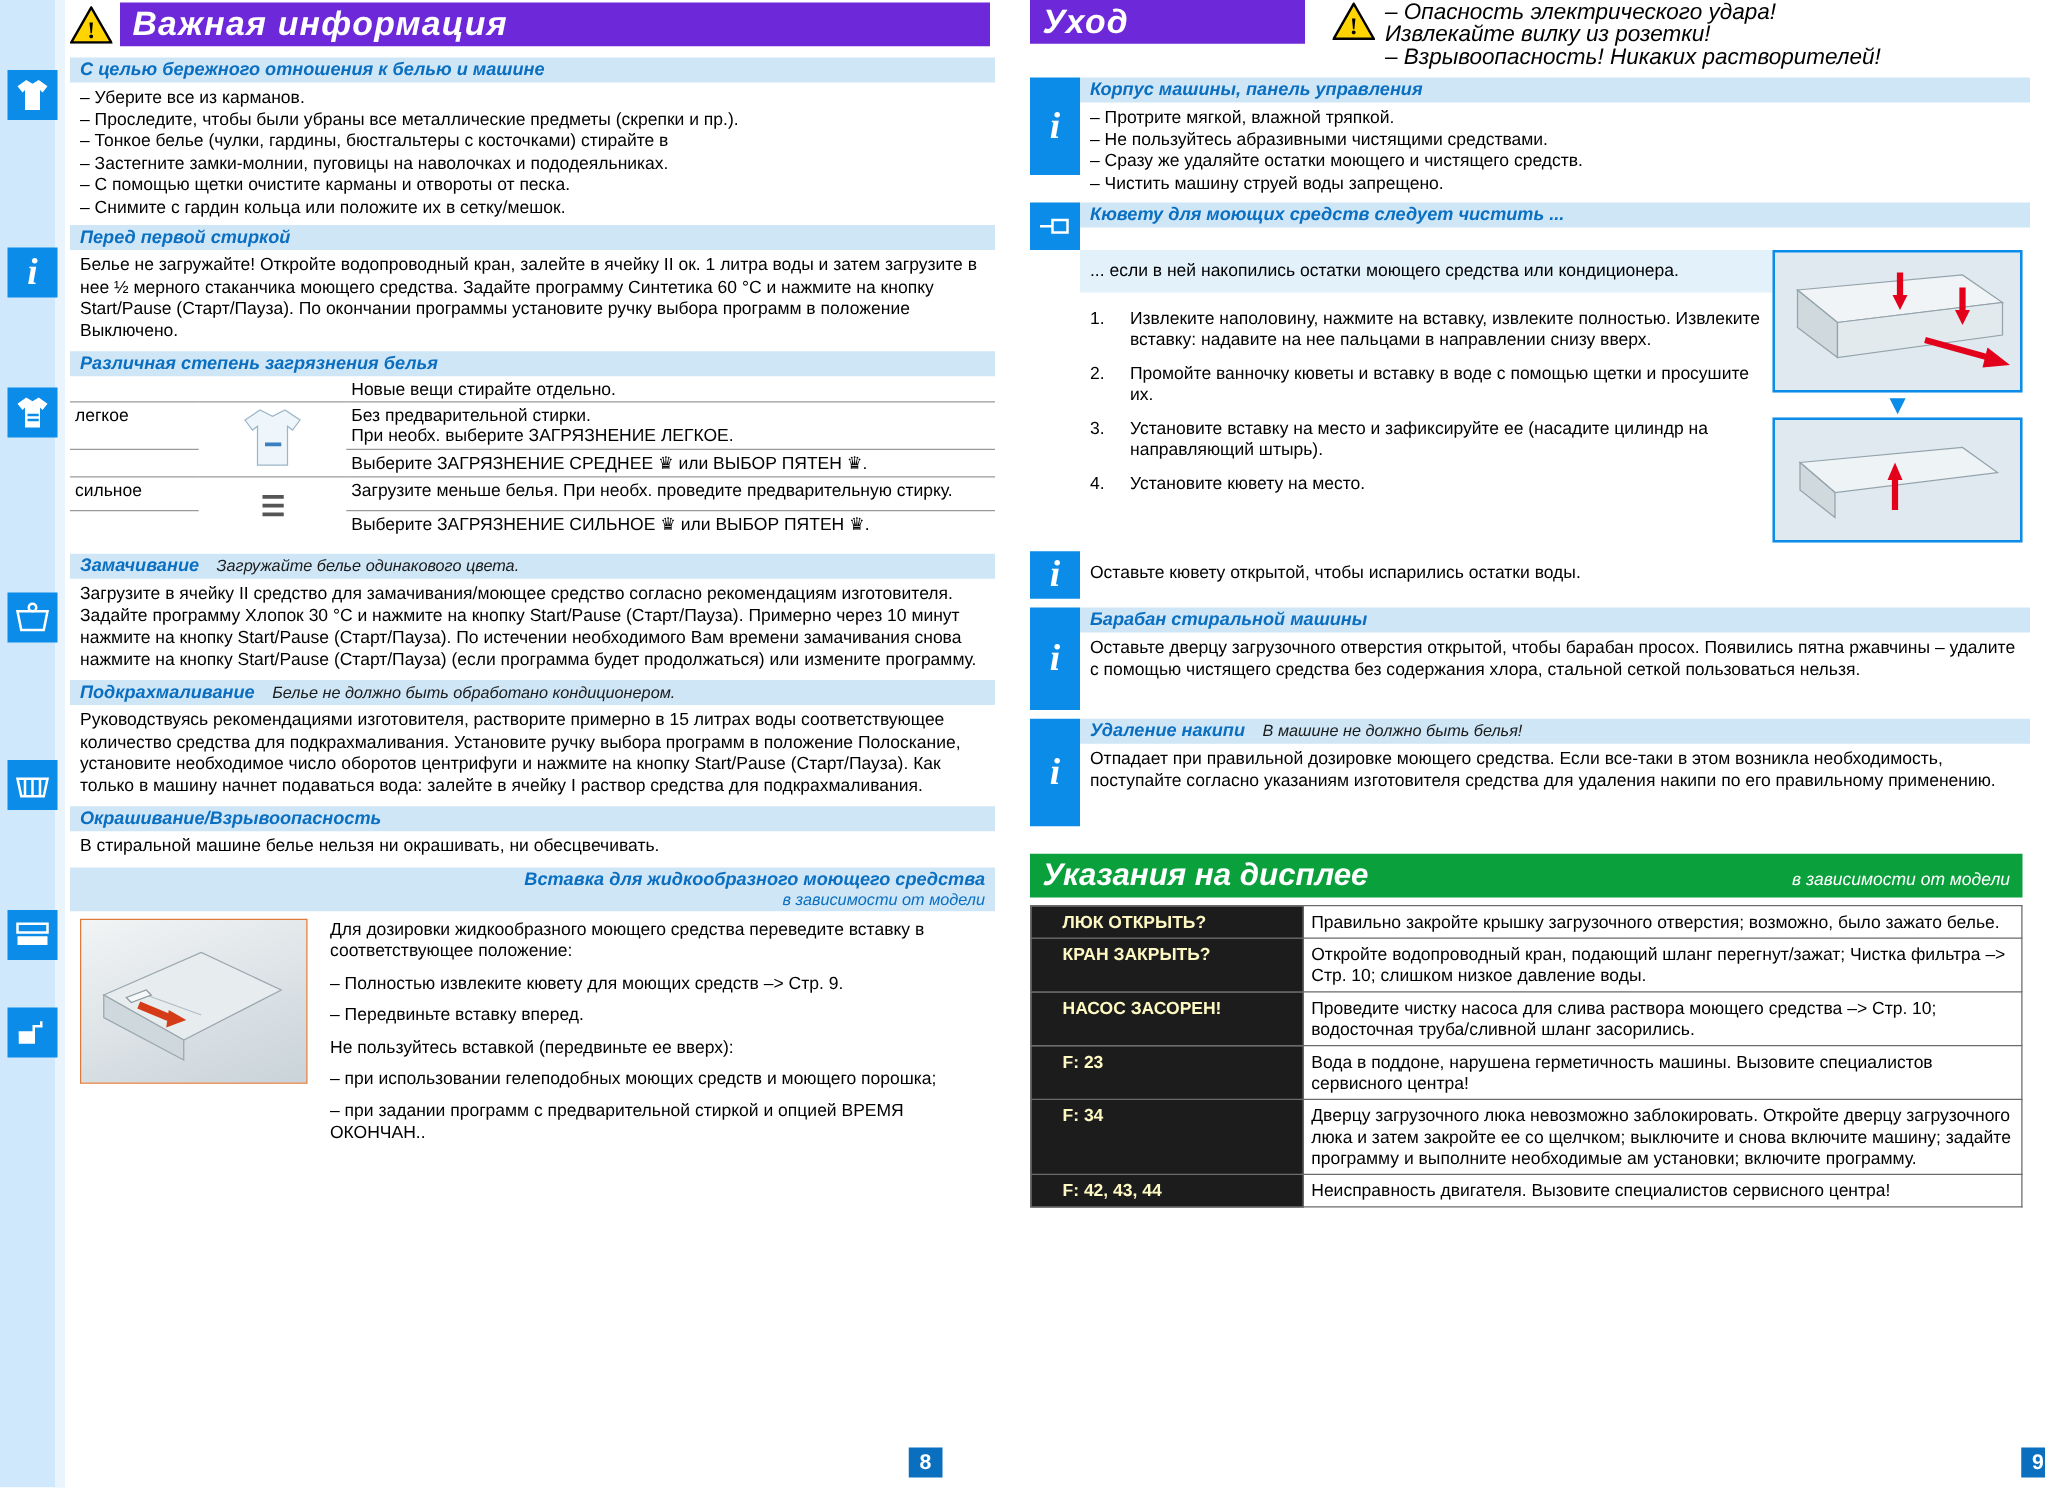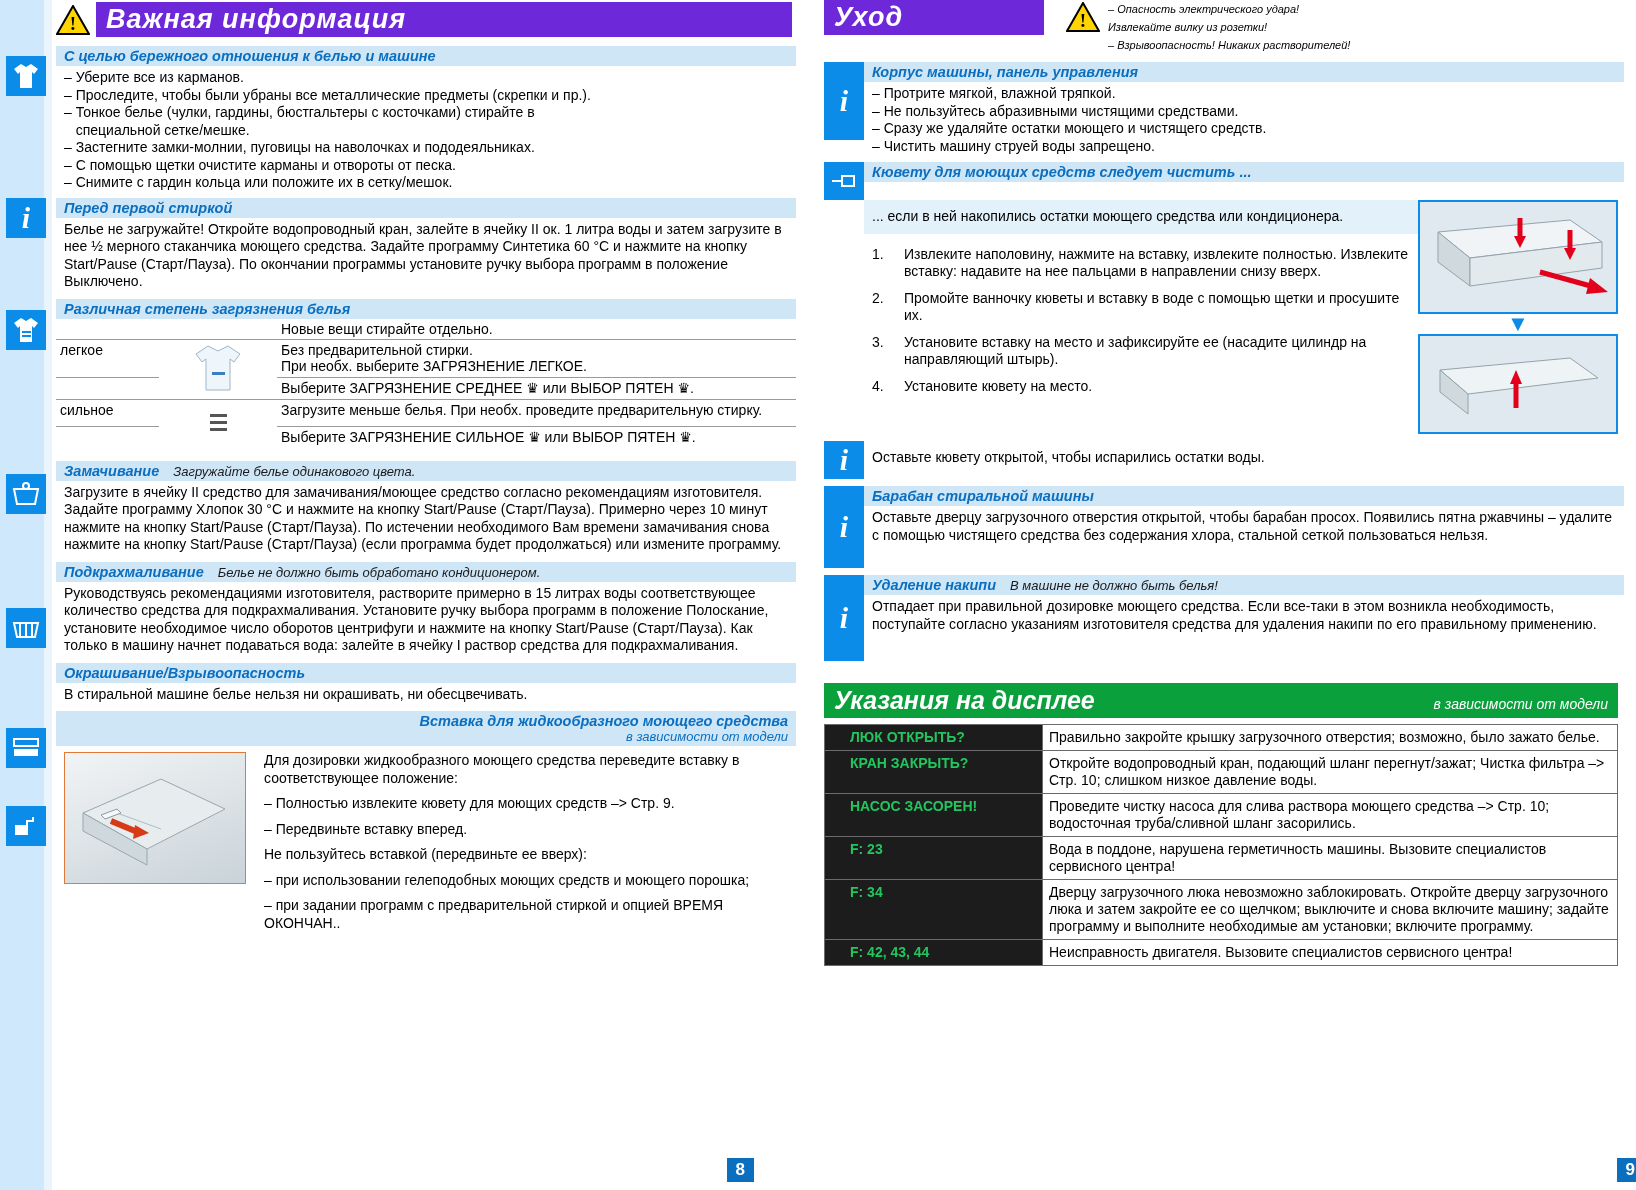--- a/index.html
+++ b/index.html
@@ -59,40 +59,40 @@
   table.soil td{border-top:1px solid #9a9a9a;padding:2px 4px;vertical-align:top;}
   table.soil tr.first td{border-top:none;}
   td.lbl{width:95px;}
   td.shirt{width:110px;text-align:center;}
 
   
   .pagenum{
     position:absolute;bottom:8px;background:#0b6fc0;color:#fff;
     font-weight:bold;font-size:17px;padding:2px 9px;
   }
-  .care-warn{font-style:italic;font-size:11px;line-height:18px;color:#000;}
+  .care-warn{font-style:italic;font-size:18px;line-height:18px;color:#000;}
   .rowblock{display:flex;margin-top:7px;}
   .ibox{
     width:40px;min-height:38px;background:#0a8ce8;display:flex;align-items:center;justify-content:center;flex:0 0 40px;
   }
   .rowbody{flex:1;}
   .drawer-img{border:2px solid #0a8ce8;background:#dfe9ef;}
   .numlist{font-size:14px;line-height:17.5px;}
   .numlist .li{display:flex;margin-bottom:9px;}
   .numlist .num{width:32px;flex:0 0 32px;}
 
   
   h2.green{
     background:#0aa03c;color:#fff;font-style:italic;font-weight:bold;font-size:25px;
     margin:0;padding:3px 10px;display:flex;align-items:baseline;justify-content:space-between;
   }
   h2.green .sm{font-size:14px;font-weight:normal;font-style:italic;}
   table.disp{border-collapse:collapse;width:100%;font-size:14px;margin-top:6px;}
   table.disp td{border:1px solid #6b6b6b;vertical-align:top;padding:4px 6px;line-height:17px;}
-  table.disp td.code{background:#1c1c1c;color:#22c55e;font-weight:bold;width:186px;padding-left:25px;}
+  table.disp td.code{background:#1c1c1c;color:#fef9c3;font-weight:bold;width:186px;padding-left:25px;}
 </style>
 </head>
 <body>
 
 <div class="page left">
 
   <div class="spine"></div>
   <div class="spine-inner"></div>
 
   <div style="position:absolute;left:56px;top:2px;width:736px;display:flex;align-items:center;">
@@ -145,21 +145,20 @@
       </svg>
   </div>
 
   <div style="position:absolute;left:56px;top:46px;width:740px;">
 
     <div class="subbar" style="margin-top:0;">С целью бережного отношения к белью и машине</div>
     <div class="body-txt">
       <div>– Уберите все из карманов.</div>
       <div>– Проследите, чтобы были убраны все металлические предметы (скрепки и пр.).</div>
       <div>– Тонкое белье (чулки, гардины, бюстгальтеры с косточками) стирайте в</div>
-      <div>   специальной сетке/мешке.</div>
       <div>– Застегните замки-молнии, пуговицы на наволочках и пододеяльниках.</div>
       <div>– С помощью щетки очистите карманы и отвороты от песка.</div>
       <div>– Снимите с гардин кольца или положите их в сетку/мешок.</div>
     </div>
 
     <div class="subbar">Перед первой стиркой</div>
     <div class="body-txt" style="text-align:left;">Белье не загружайте! Откройте водопроводный кран, залейте в ячейку II ок. 1 литра воды и затем загрузите в нее ½ мерного стаканчика моющего средства. Задайте программу Синтетика 60 °C и нажмите на кнопку Start/Pause (Старт/Пауза). По окончании программы установите ручку выбора программ в положение Выключено.</div>
 
     <div class="subbar" style="margin-top:8px;">Различная степень загрязнения белья</div>
     <div style="position:relative;">

